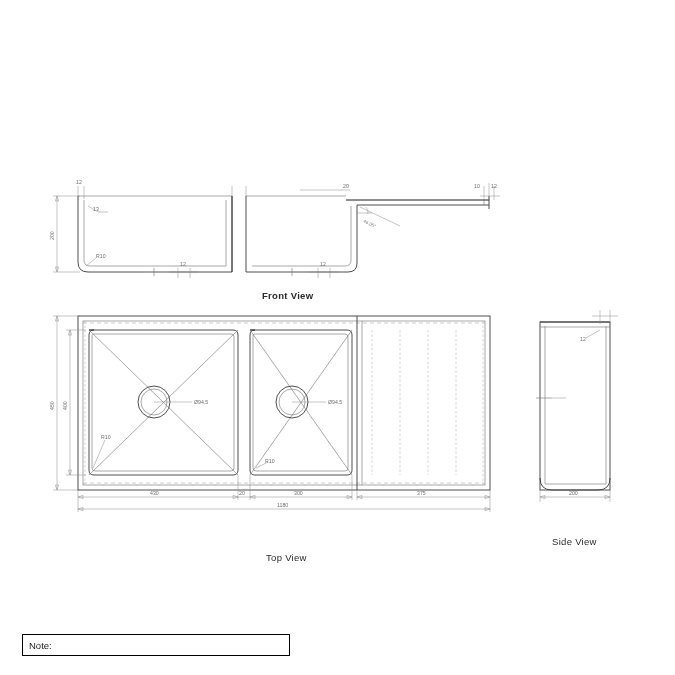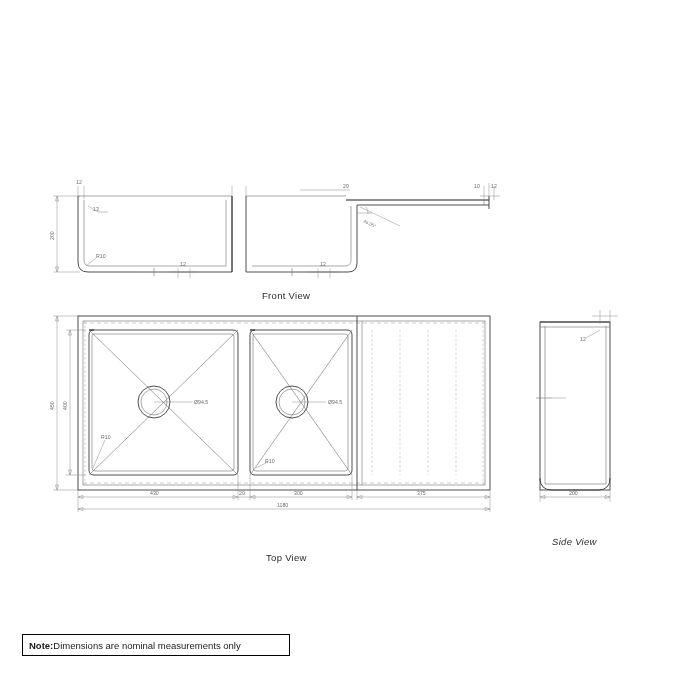--- a/index.html
+++ b/index.html
@@ -29,41 +29,41 @@
     width: 675px;
     height: 675px;
   }
   .view-title {
     position: absolute;
     font-size: 9.5px;
     color: #2b2b2b;
     letter-spacing: 0.3px;
     white-space: nowrap;
   }
-  #front-view-title { left: 262px; top: 290px; }
+  #front-view-title { left: 262px; top: 290px; font-weight: bold; }
   #top-view-title   { left: 266px; top: 552px; }
-  #side-view-title  { left: 552px; top: 536px; font-style: italic; }
+  #side-view-title  { left: 552px; top: 536px; }
 
   .note-box {
     position: absolute;
     left: 22px;
     top: 634px;
     width: 268px;
     height: 22px;
     border: 1px solid #000000;
     box-sizing: border-box;
     display: flex;
     align-items: center;
     padding-left: 6px;
     font-size: 9.5px;
     background: #ffffff;
   }
   .note-box b {
-    font-weight: bold;
-    margin-right: 0;
+    font-weight: normal;
+    margin-right: 19px;
   }
   .note-text { white-space: nowrap; }
 
   
   .outline {
     fill: none;
     stroke: #3a3a3a;
     stroke-width: 0.9;
   }
   .thin {
@@ -296,15 +296,14 @@
       <text class="dimtext" x="569" y="495">200</text>
     </g>
   </svg>
 
   <div class="view-title" id="front-view-title">Front View</div>
   <div class="view-title" id="top-view-title">Top View</div>
   <div class="view-title" id="side-view-title">Side View</div>
 
   <div class="note-box">
     <b>Note:</b>
-    <span class="note-text">Dimensions are nominal measurements only</span>
   </div>
 </div>
 
 </body></html>

